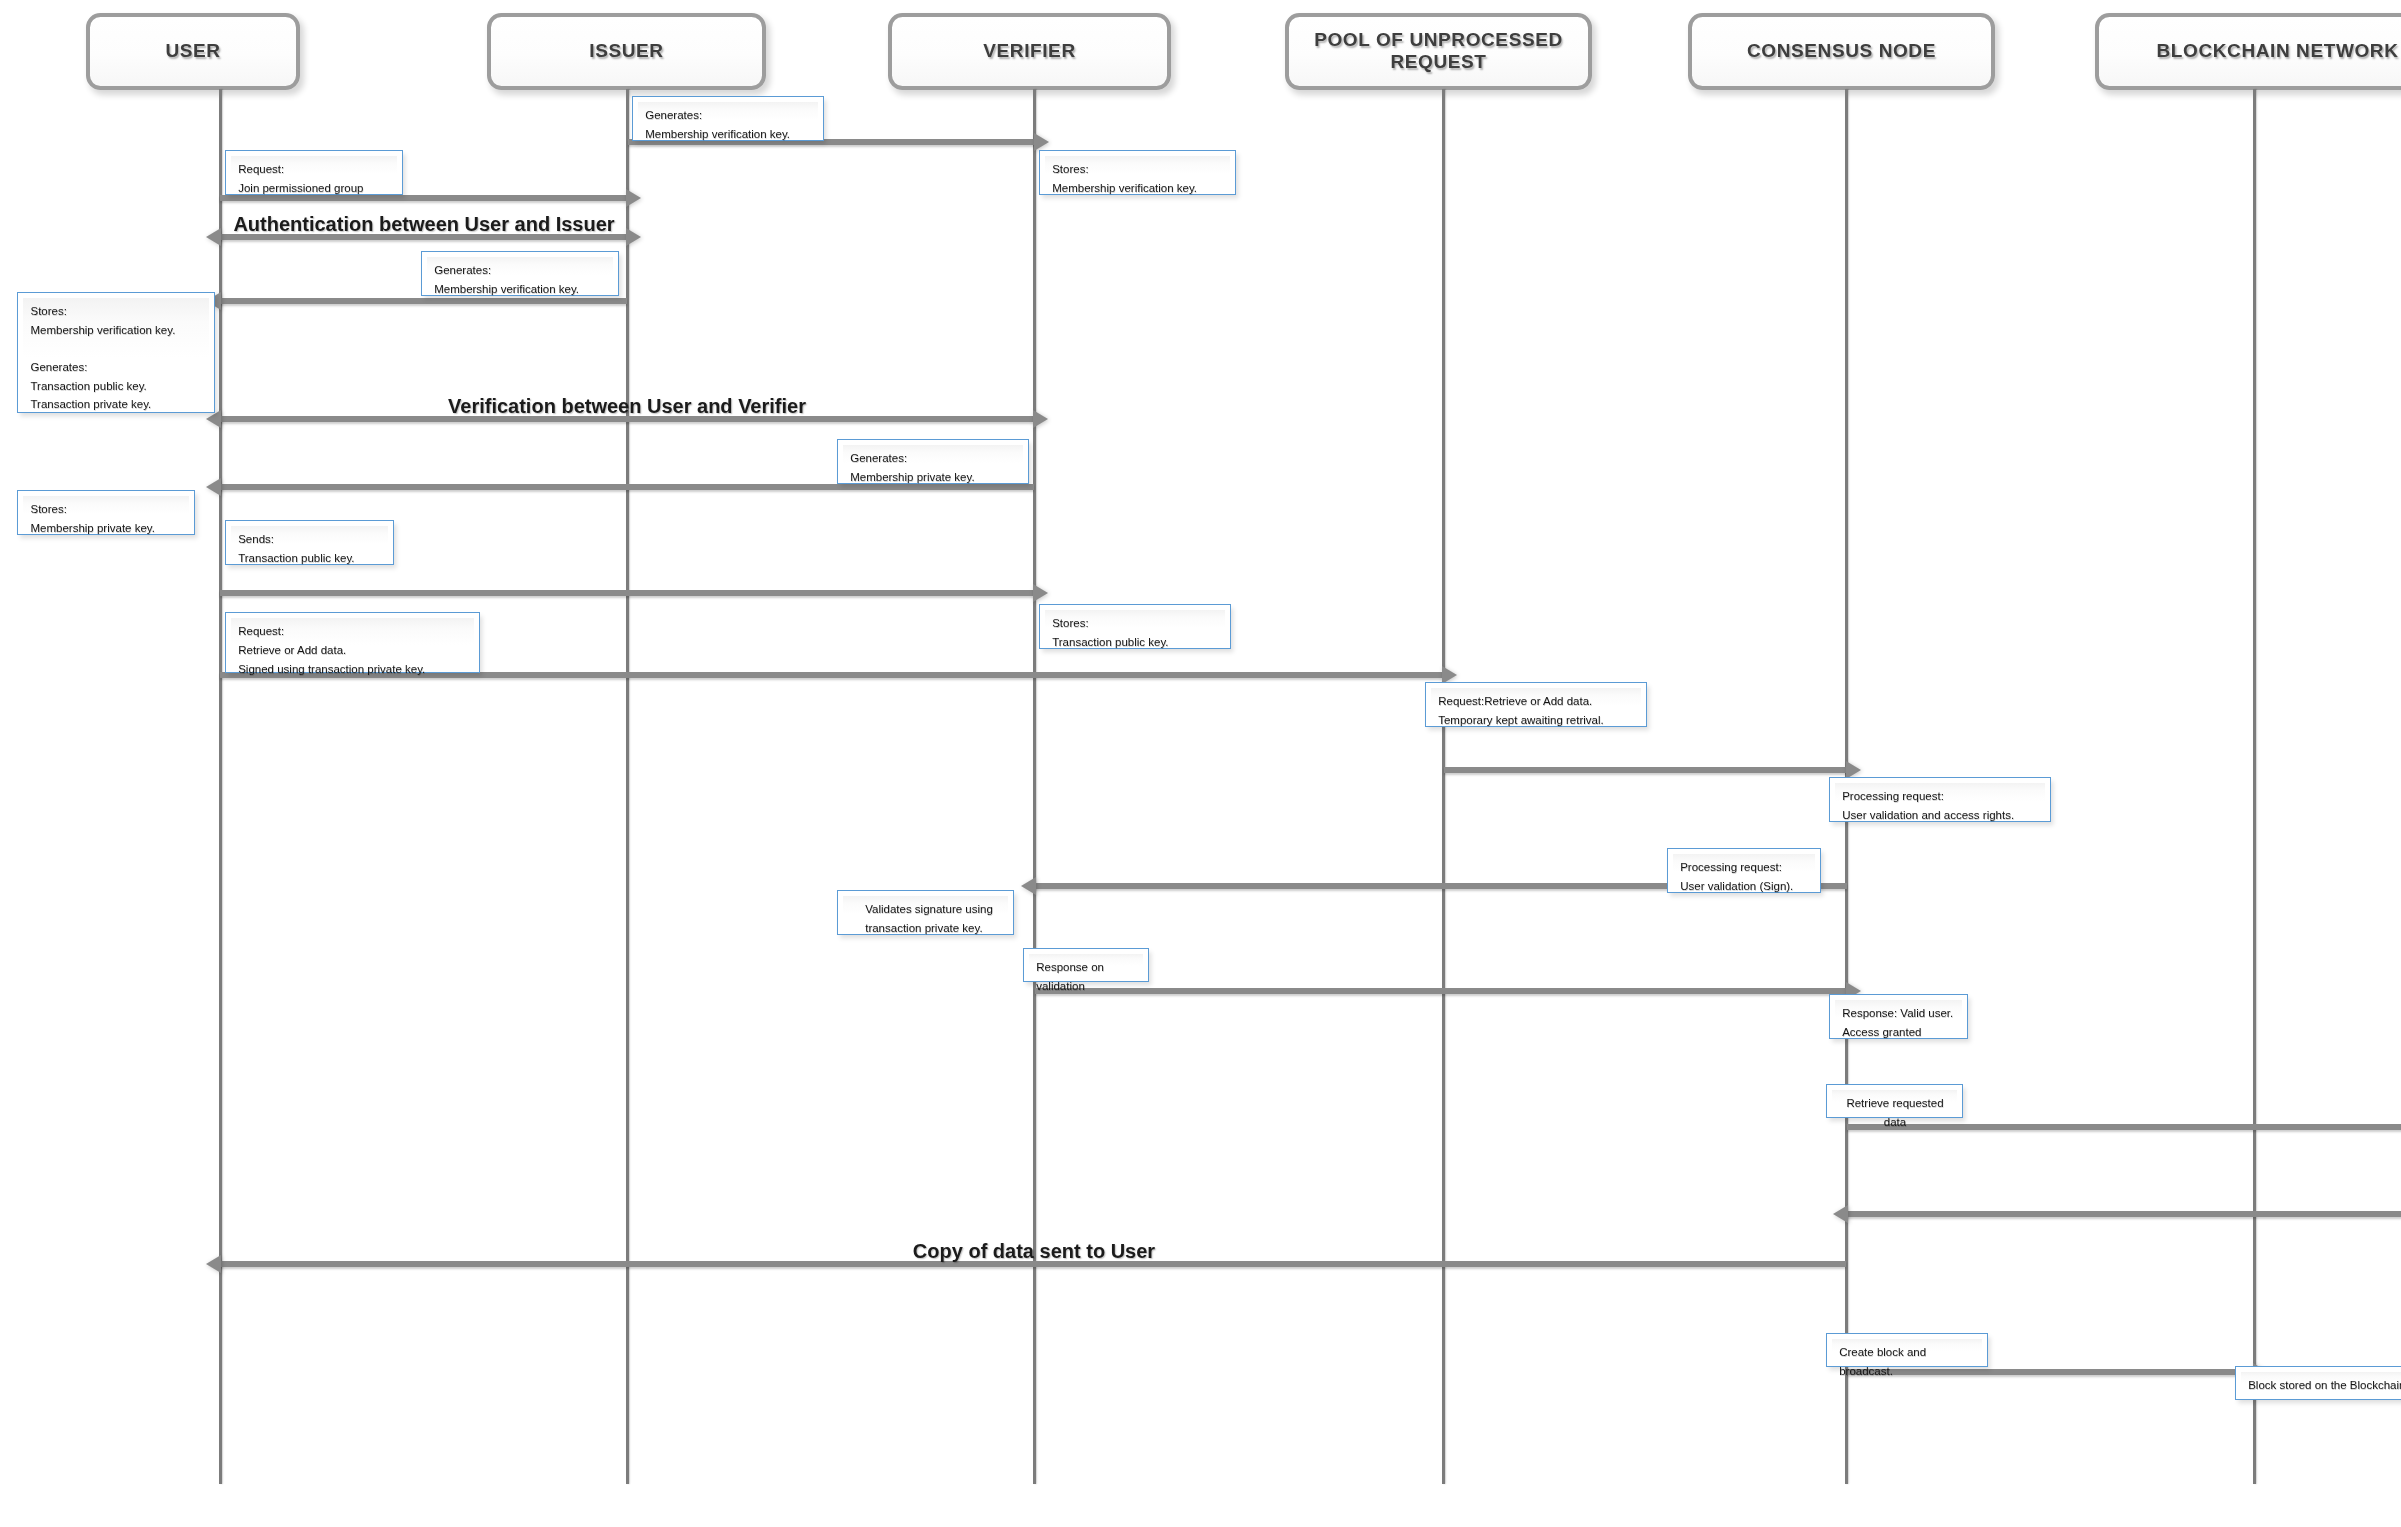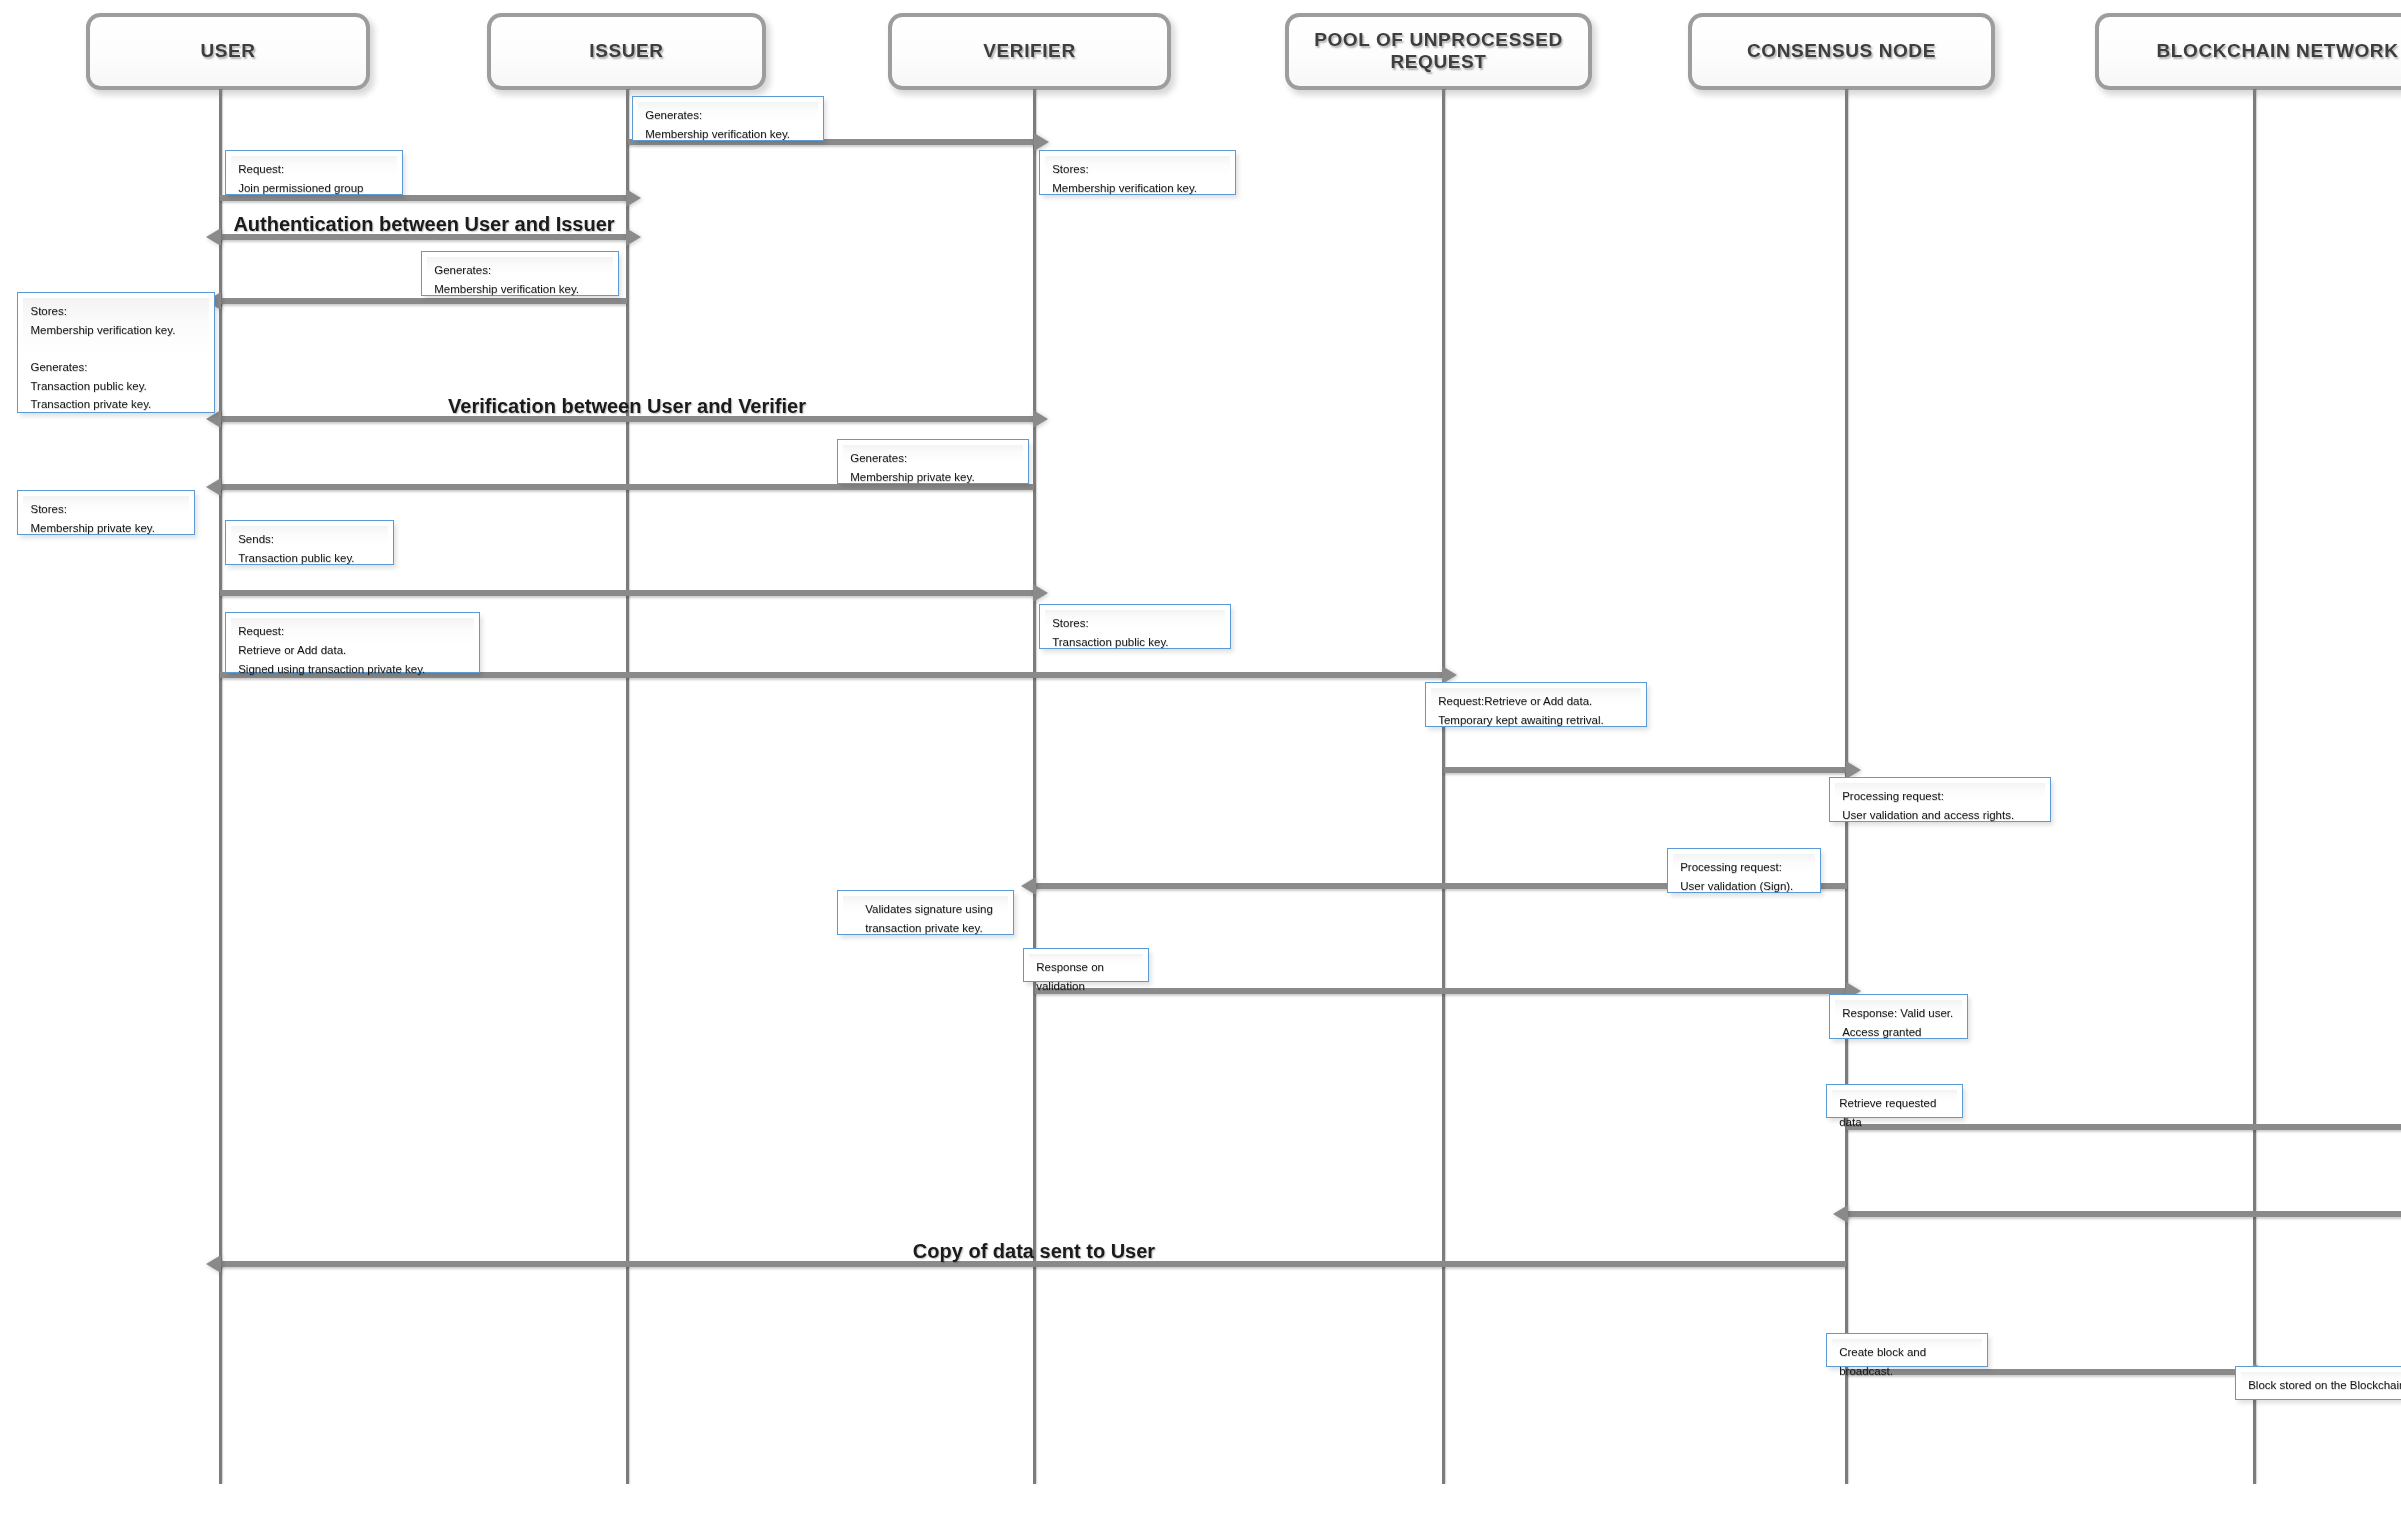--- a/index.html
+++ b/index.html
@@ -109,21 +109,21 @@
     text-shadow:0.5px 0.5px 0.5px rgba(0,0,0,0.18);
   }
   .note.justify .note-text{ text-align:justify;margin-left:15px; }
 </style>
 </head>
 <body>
 
 <div id="canvas">
 
   <div id="actors">
-      <div class="actor-box" style="left: 86px; top: 12.5px; width: 284px; height: 77px;">
+      <div class="actor-box" style="left: 86px; top: 12.5px; width: 214px; height: 77px;">
         <div class="actor-label">USER</div>
       </div>
       <div class="actor-box" style="left: 487px; top: 12.5px; width: 279px; height: 77px;">
         <div class="actor-label">ISSUER</div>
       </div>
       <div class="actor-box" style="left: 888px; top: 12.5px; width: 283px; height: 77px;">
         <div class="actor-label">VERIFIER</div>
       </div>
       <div class="actor-box" style="left: 1285px; top: 12.5px; width: 307px; height: 77px;">
         <div class="actor-label">POOL OF UNPROCESSED
@@ -307,21 +307,21 @@
         <div class="note-inner">
           <div class="note-text">Response on validation</div>
         </div>
       </div>
       <div class="note" style="left: 1829px; top: 994px; width: 139px; height: 45px;">
         <div class="note-inner">
           <div class="note-text">Response: Valid user.
 Access granted</div>
         </div>
       </div>
-      <div class="note" style="left: 1826px; top: 1084px; width: 137px; height: 34px;">
+      <div class="note" style="left: 1826px; top: 1084px; width: 137px; height: 34px; text-align: center;">
         <div class="note-inner">
           <div class="note-text">Retrieve requested data</div>
         </div>
       </div>
       <div class="note" style="left: 1826px; top: 1333px; width: 162px; height: 34px;">
         <div class="note-inner">
           <div class="note-text">Create block and broadcast.</div>
         </div>
       </div>
       <div class="note" style="left: 2235px; top: 1366px; width: 257px; height: 34px;">

